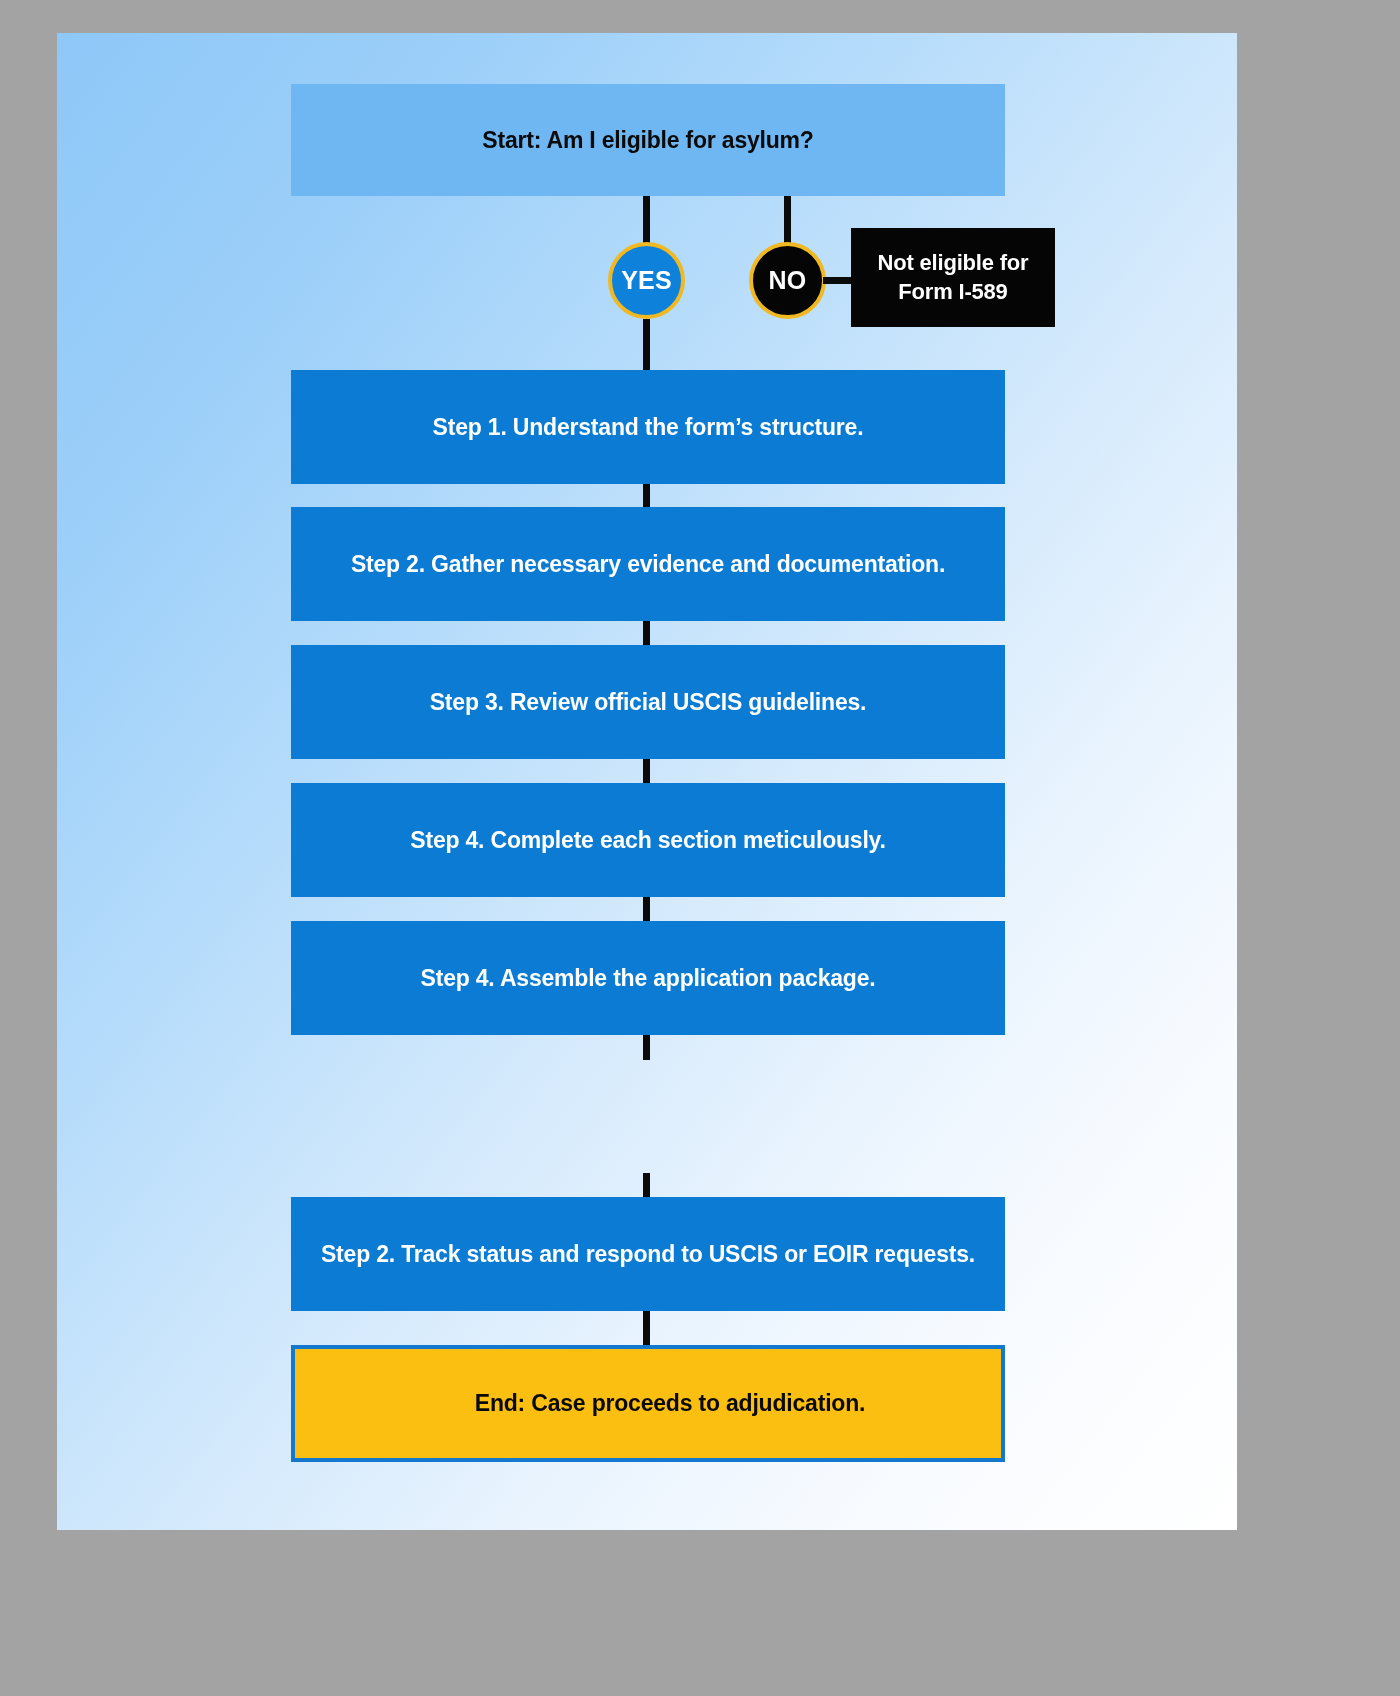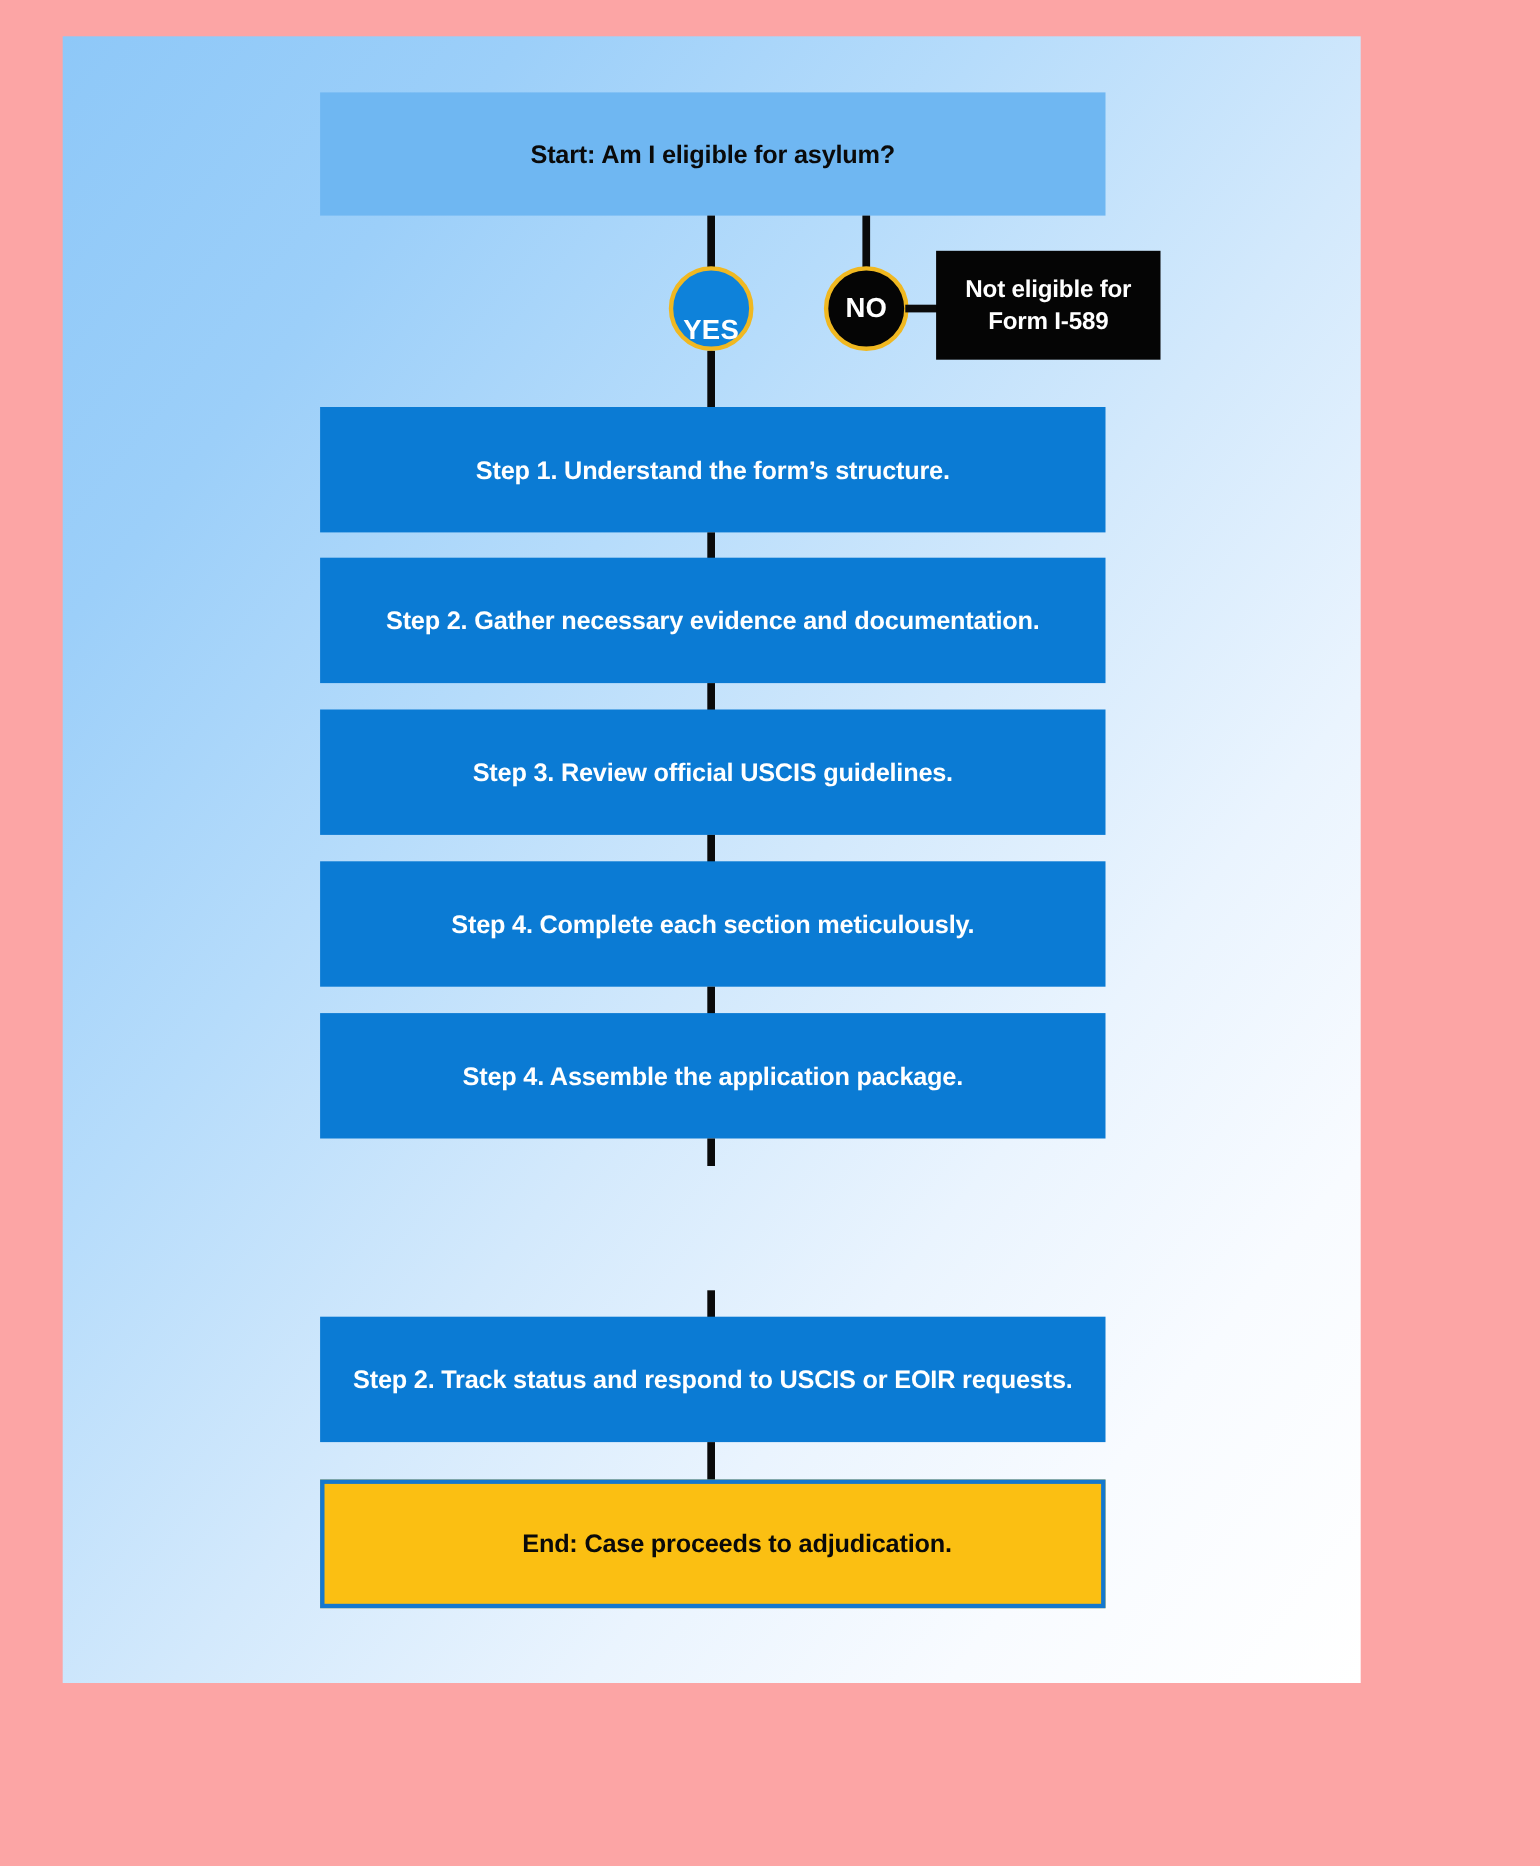--- a/index.html
+++ b/index.html
@@ -12,21 +12,21 @@
     height: 1696px;
     font-family: "Liberation Sans", sans-serif;
     overflow: hidden;
   }
 
   #frame {
     position: absolute;
     left: 0; top: 0;
     width: 1400px;
     height: 1696px;
-    background: #fca5a5;
+    background: #a3a3a3;
   }
 
   
   #canvas {
     position: absolute;
     left: 57px;
     top: 33px;
     width: 1180px;
     height: 1497px;
     background: linear-gradient(128deg,
@@ -101,21 +101,20 @@
     align-items: center;
     justify-content: center;
     font-weight: bold;
     font-size: 25px;
     letter-spacing: 0.2px;
     border: 4px solid #F0B821;
   }
   .circle-yes {
     background: #0E82DA;
     color: #FFFFFF;
-    align-items: flex-end;
   }
   .circle-no {
     background: #050505;
     color: #FFFFFF;
   }
 </style>
 </head>
 <body>
 
 <div id="frame">

